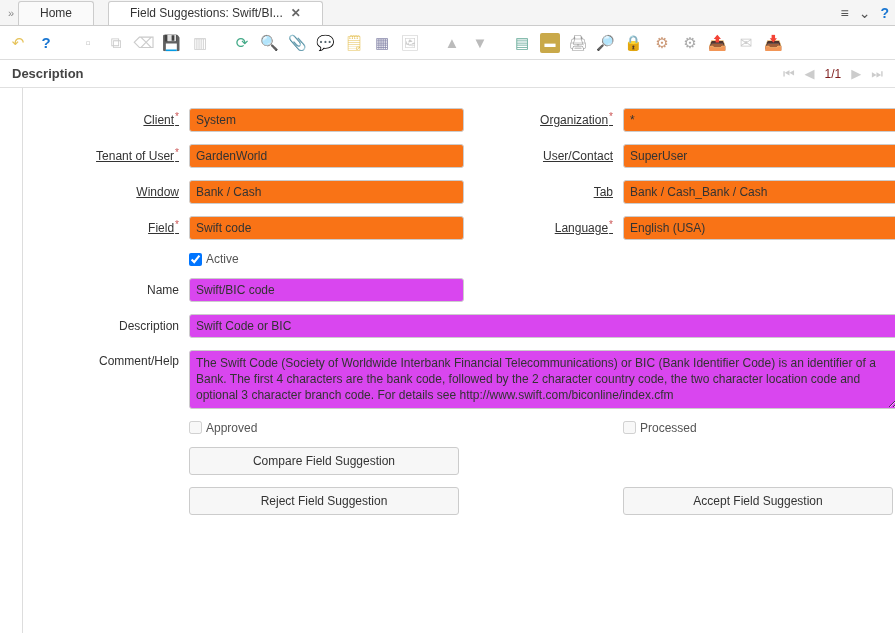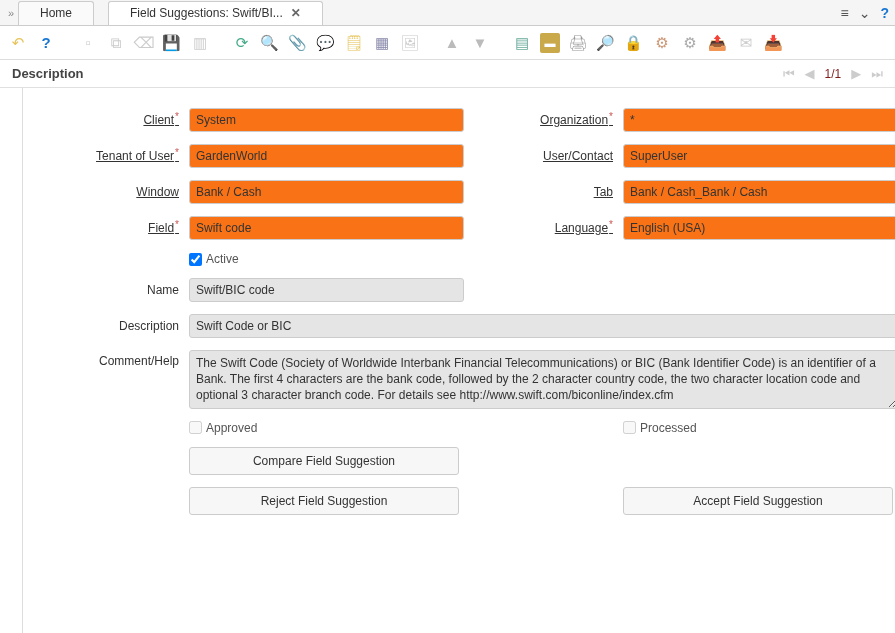--- a/index.html
+++ b/index.html
@@ -118,21 +118,21 @@
     input[type="text"], textarea {
       width: 100%;
       font-family: inherit;
       font-size: 12px;
       padding: 4px 6px;
       border: 1px solid #ccc;
       border-radius: 3px;
       background: #f97316;
       color: #333;
     }
-    input[type="text"].editable, textarea.editable { background: #e5e5e5; }
+    input[type="text"].editable, textarea.editable { background: #d946ef; }
     textarea { resize: both; line-height: 1.35; }
     .checkbox-row {
       display: flex;
       align-items: center;
       gap: 4px;
       color: #555;
       font-size: 12px;
     }
     .checkbox-row input[type="checkbox"] {
       width: 13px; height: 13px;

